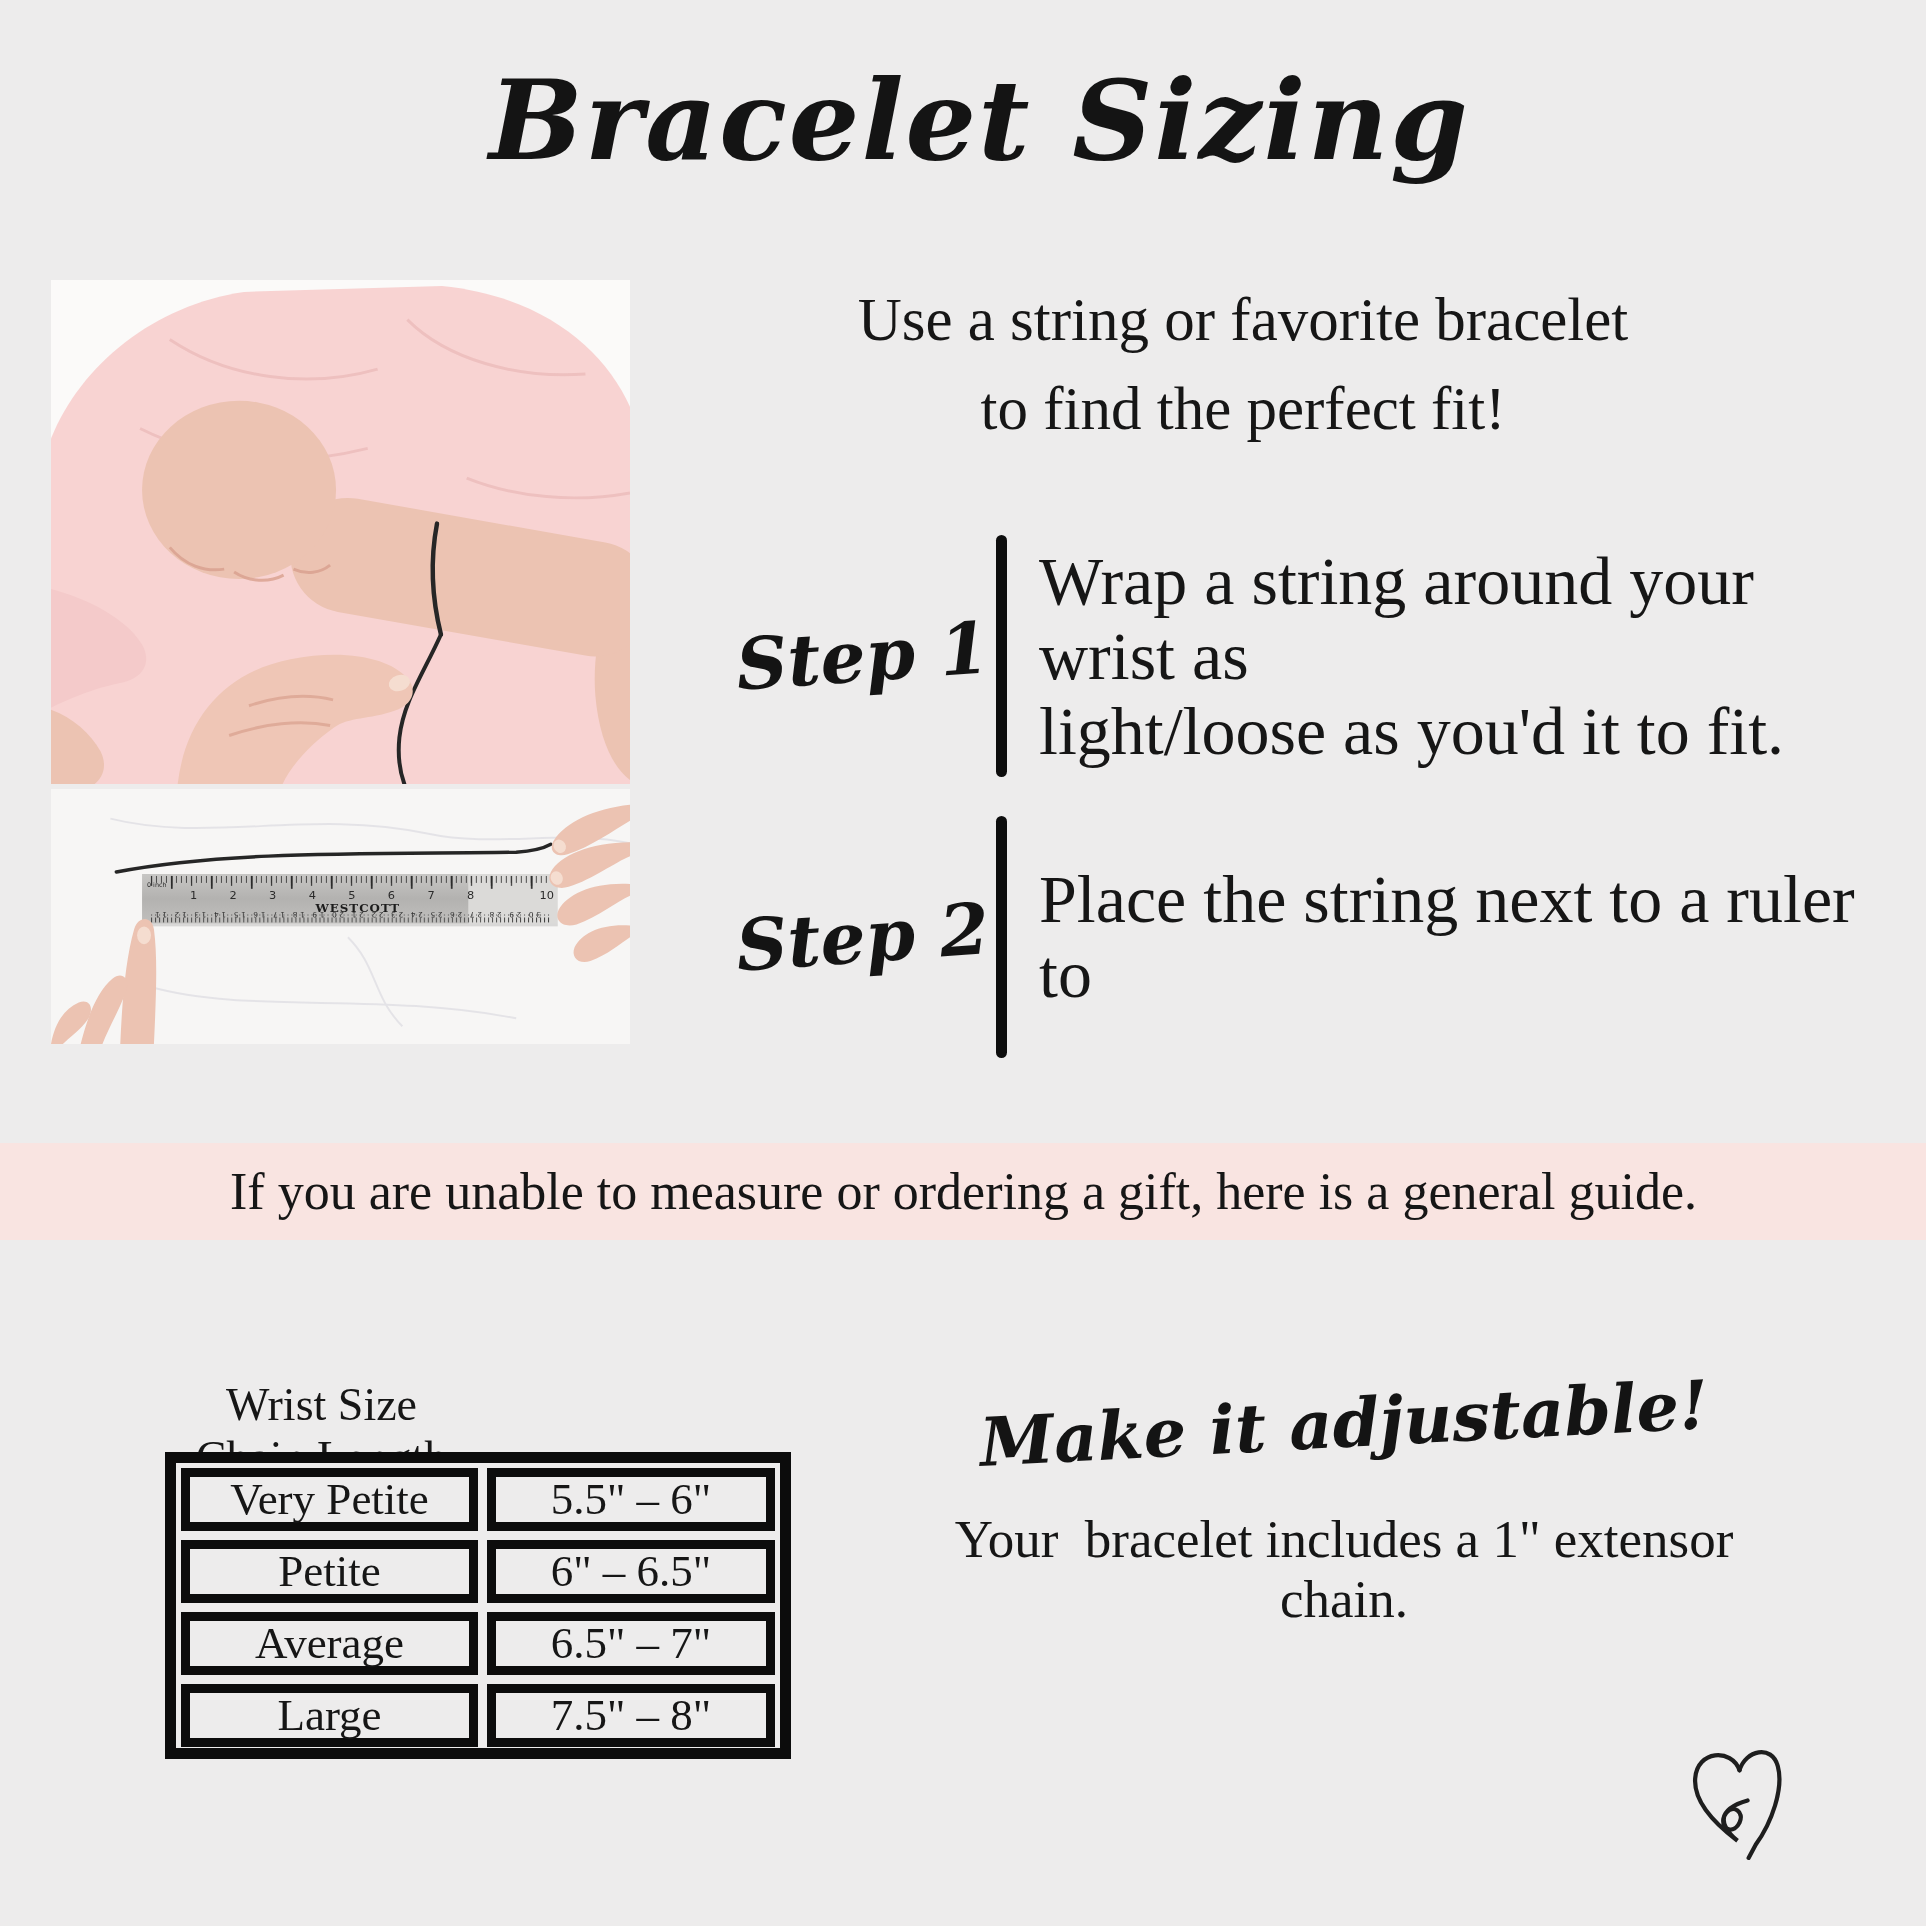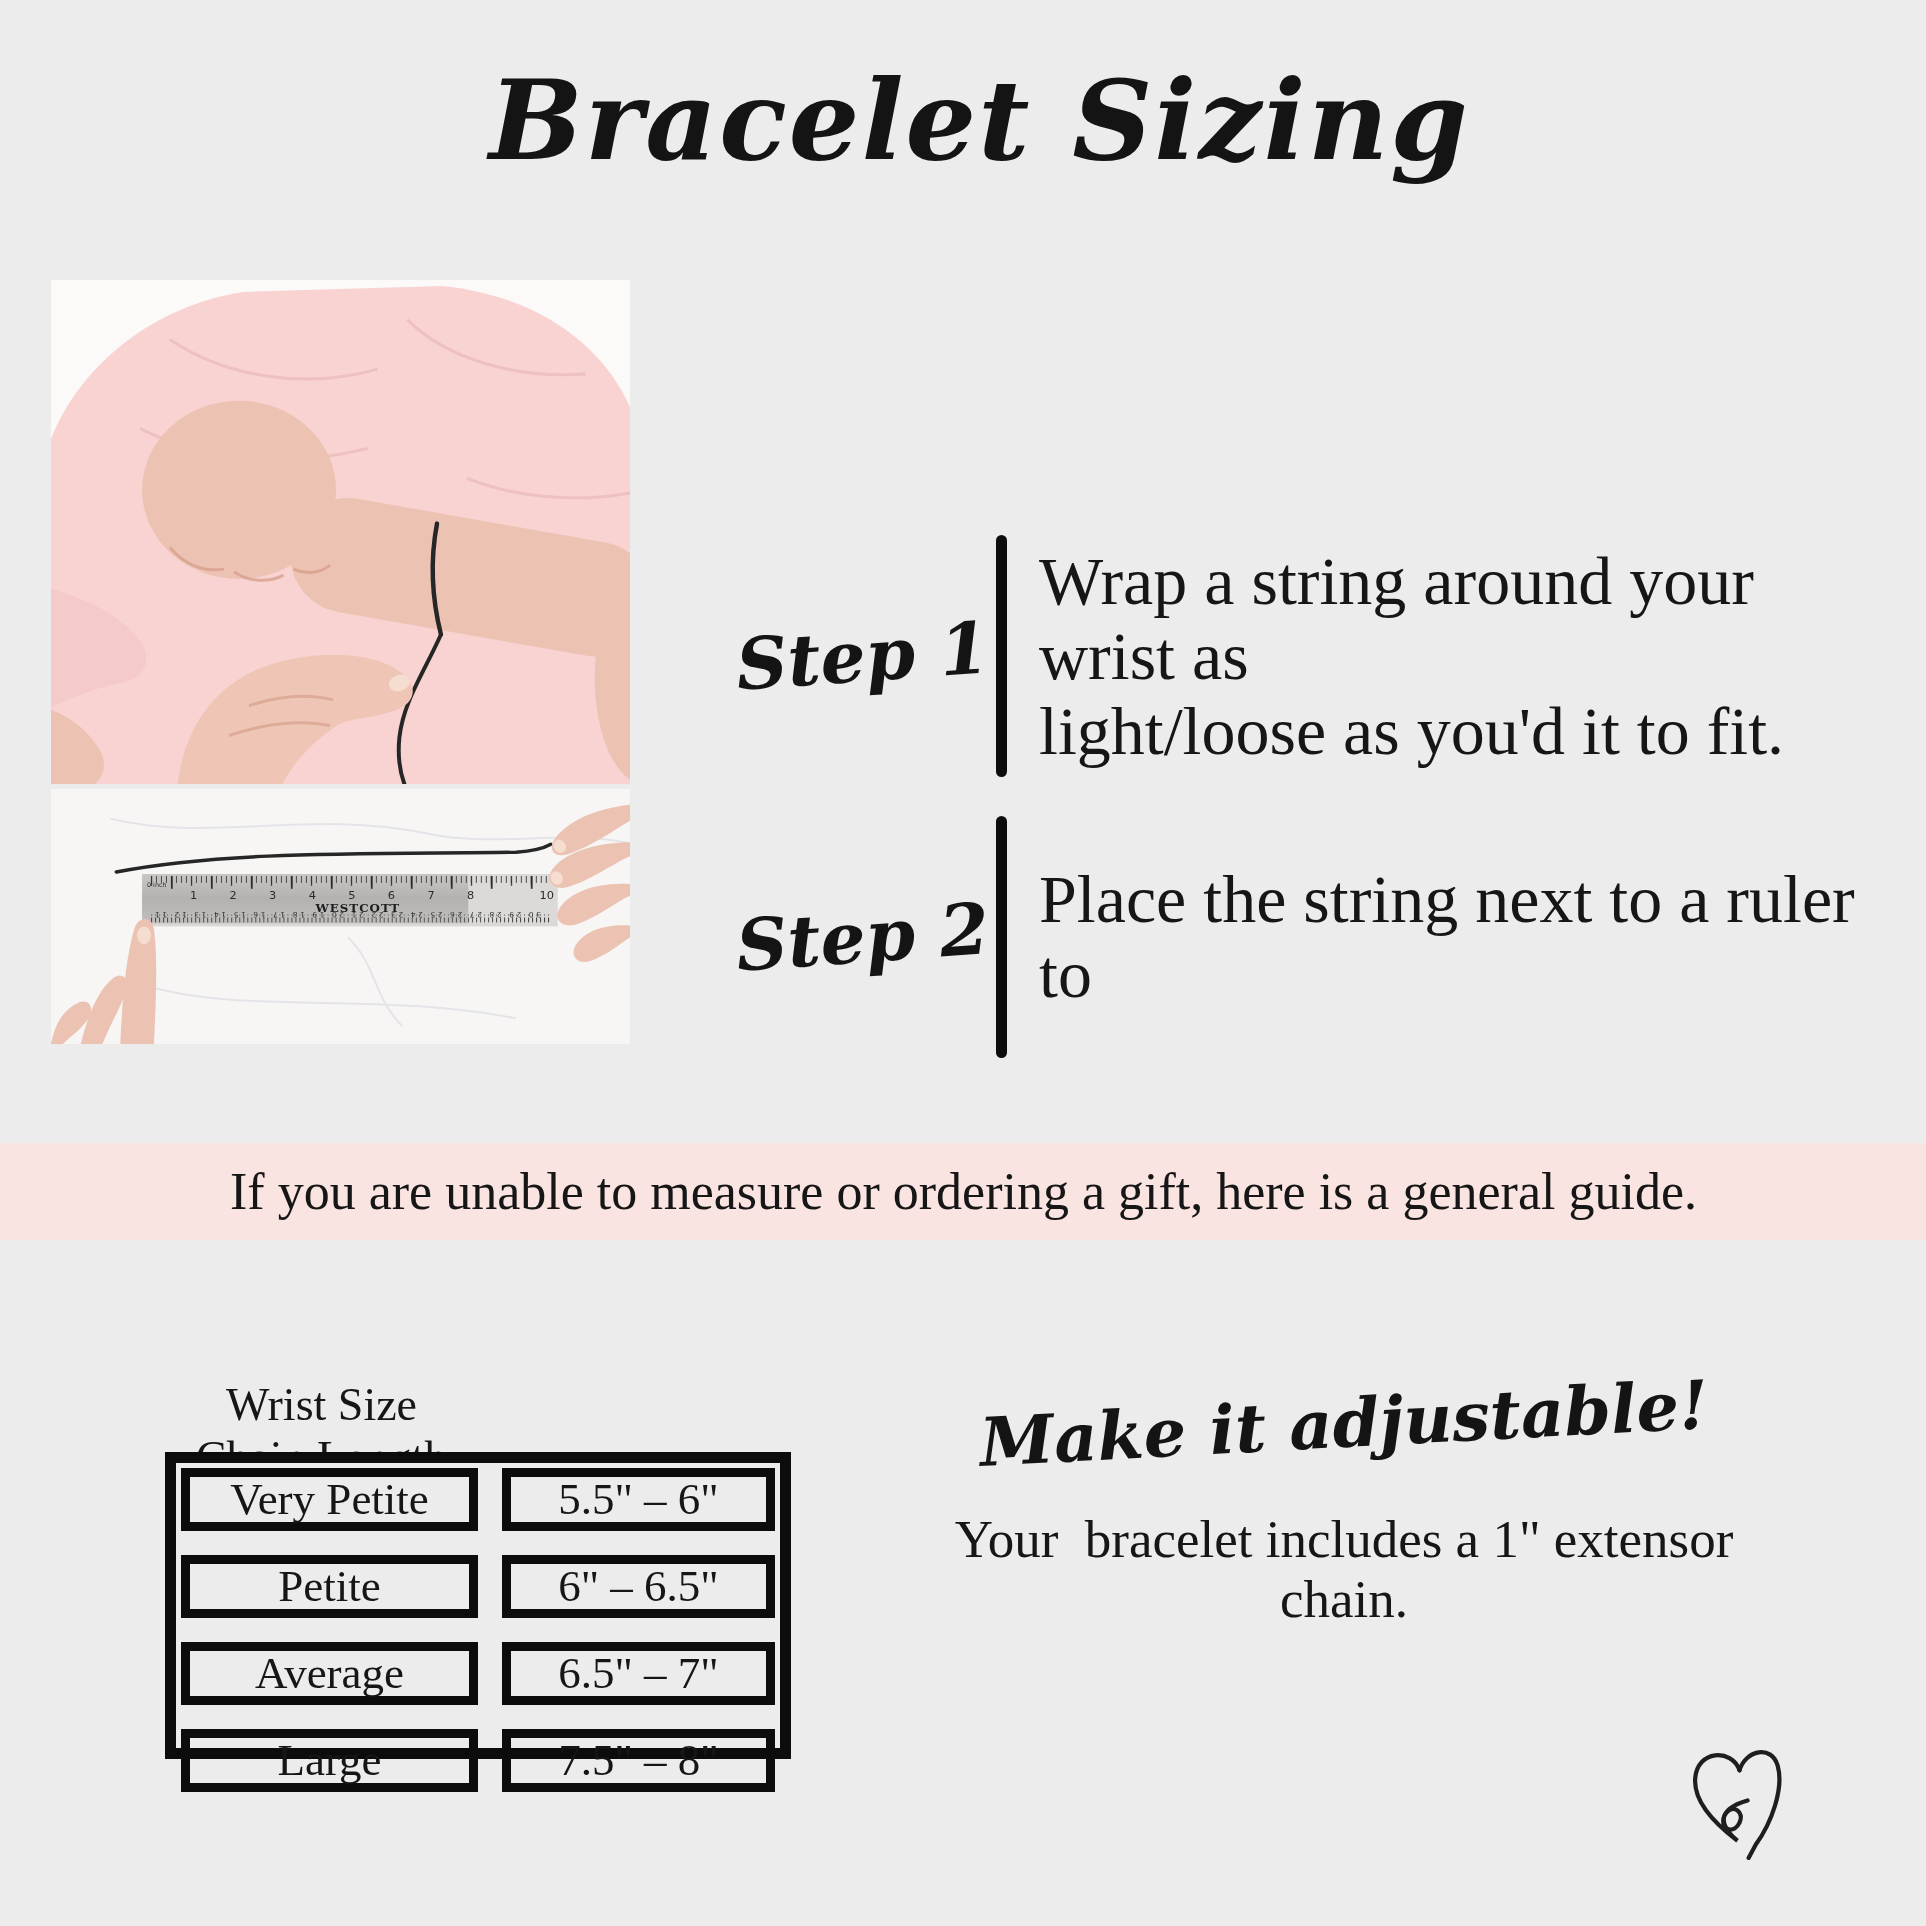--- a/index.html
+++ b/index.html
@@ -28,21 +28,21 @@
   .step-text{font-size:68px;line-height:75px;}
 
   .banner{position:absolute;left:0;top:1143px;width:100%;height:97px;background:#f9e4e1;
           display:flex;align-items:center;justify-content:center;font-size:52px;}
 
   .table-headers{position:absolute;left:165px;top:1378px;width:626px;display:flex;font-size:46px;flex-direction:column;}
   .table-headers div{width:50%;text-align:center;}
 
   .size-table{position:absolute;left:165px;top:1452px;width:626px;height:307px;
               box-sizing:border-box;border:11px solid #0c0c0c;padding:5px;background:#edecec;
-              display:grid;grid-template-columns:297px 1fr;grid-auto-rows:1fr;gap:24px;}
+              display:grid;grid-template-columns:297px 1fr;grid-auto-rows:1fr;gap:9px;}
   .size-cell{border:9px solid #0c0c0c;display:flex;align-items:center;justify-content:center;
              font-size:45px;line-height:1;box-sizing:border-box;}
 
   .adjustable{position:absolute;left:896px;top:1384px;width:896px;text-align:center;}
   .adj-heading{font-size:67px;transform:rotate(-3deg);}
   .adj-body{font-size:53px;margin-top:46px;}
 
   .heart{position:absolute;left:1681px;top:1740px;width:111px;height:131px;}
 </style>
 </head>
@@ -144,20 +144,24 @@
         <path d="M585 16 C548 20 520 34 508 52 C502 62 510 70 522 66 C546 58 568 42 585 32 Z"></path>
         <path d="M585 54 C544 54 514 68 505 84 C500 95 509 103 523 99 C548 91 570 74 585 68 Z"></path>
         <path d="M585 96 C548 94 522 106 513 122 C508 133 517 141 531 137 C553 129 572 114 585 108 Z"></path>
         <path d="M585 138 C556 136 536 146 529 160 C525 170 533 178 545 174 C562 168 576 156 585 150 Z"></path>
       </g>
       <ellipse cx="514" cy="58" rx="6" ry="7" fill="#f5ddd0" transform="rotate(-30 514 58)"></ellipse>
       <ellipse cx="511" cy="90" rx="6" ry="7" fill="#f5ddd0" transform="rotate(-25 511 90)"></ellipse>
     </svg>
   </div>
 
+  <div class="intro serif">
+    <div>Use a string or favorite bracelet</div>
+    <div>to find the perfect fit!</div>
+  </div>
 
   <div class="step step1">
     <div class="step-label script">Step 1</div>
     <div class="step-bar"></div>
     <div class="step-text serif">
       <div>Wrap a string around your wrist as</div>
       <div>light/loose as you'd it to fit.</div>
     </div>
   </div>
 

